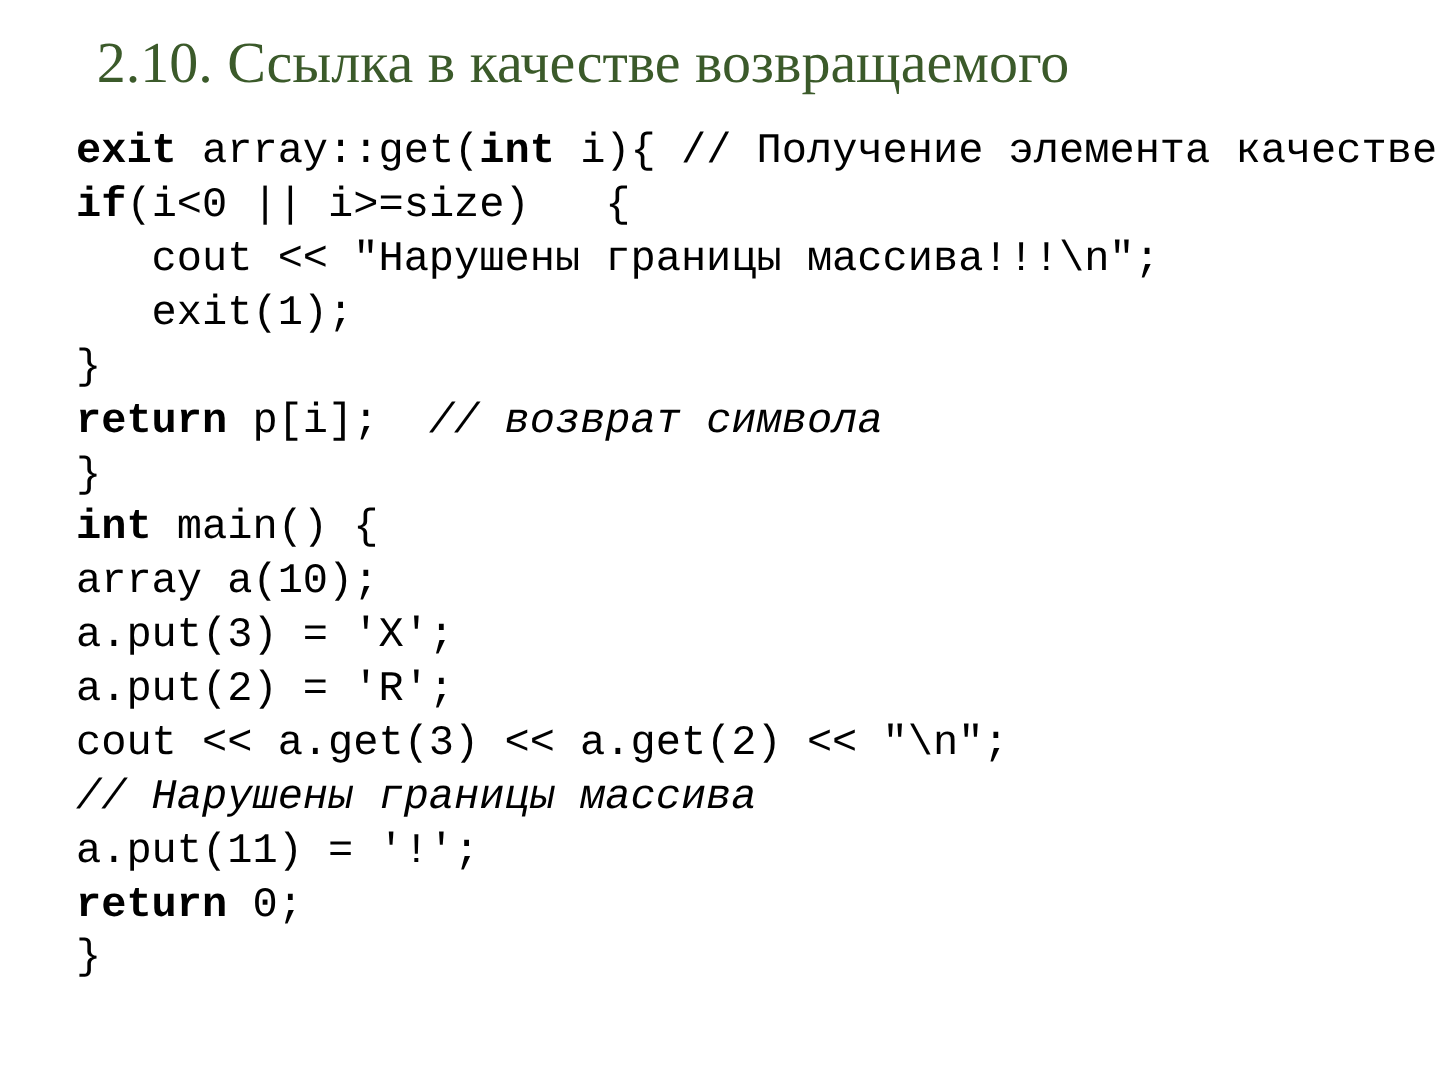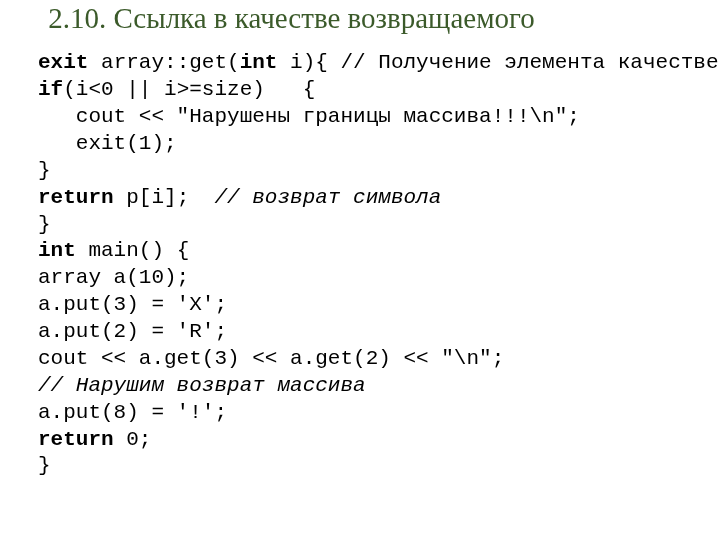--- a/index.html
+++ b/index.html
@@ -8,21 +8,21 @@
     width: 720px;
     height: 540px;
     background: #ffffff;
     font-family: "Times New Roman", Times, serif;
     overflow: hidden;
   }
   .slide {
     width: 577px;
     height: 540px;
     box-sizing: border-box;
-    padding: 0 32px 20px 38px;
+    padding: 14px 32px 20px 38px;
     position: relative;
   }
   .title {
     color: #3b5a2a;
     font-size: 29px;
     text-align: center;
     line-height: 1.25;
     margin: 0 0 14px 0;
     font-weight: normal;
   }
@@ -50,18 +50,18 @@
 <span>   cout &lt;&lt; "Нарушены границы массива!!!\n";</span>
 <span>   exit(1);</span>
 <span>}</span>
 <span class="b">return</span><span> p[i];  </span><span class="it">// возврат символа</span>
 <span>}</span>
 <span class="b">int</span><span> main() {</span>
 <span>array a(10);</span>
 <span>a.put(3) = 'X';</span>
 <span>a.put(2) = 'R';</span>
 <span>cout &lt;&lt; a.get(3) &lt;&lt; a.get(2) &lt;&lt; "\n";</span>
-<span class="it">// Нарушим возврат массива</span>
-<span>a.put(8) = '!';</span>
+<span class="it">// Нарушены границы массива</span>
+<span>a.put(11) = '!';</span>
 <span class="b">return</span><span> 0;</span>
 <span>}</span></div>
 
 </div>
 
 </body></html>

